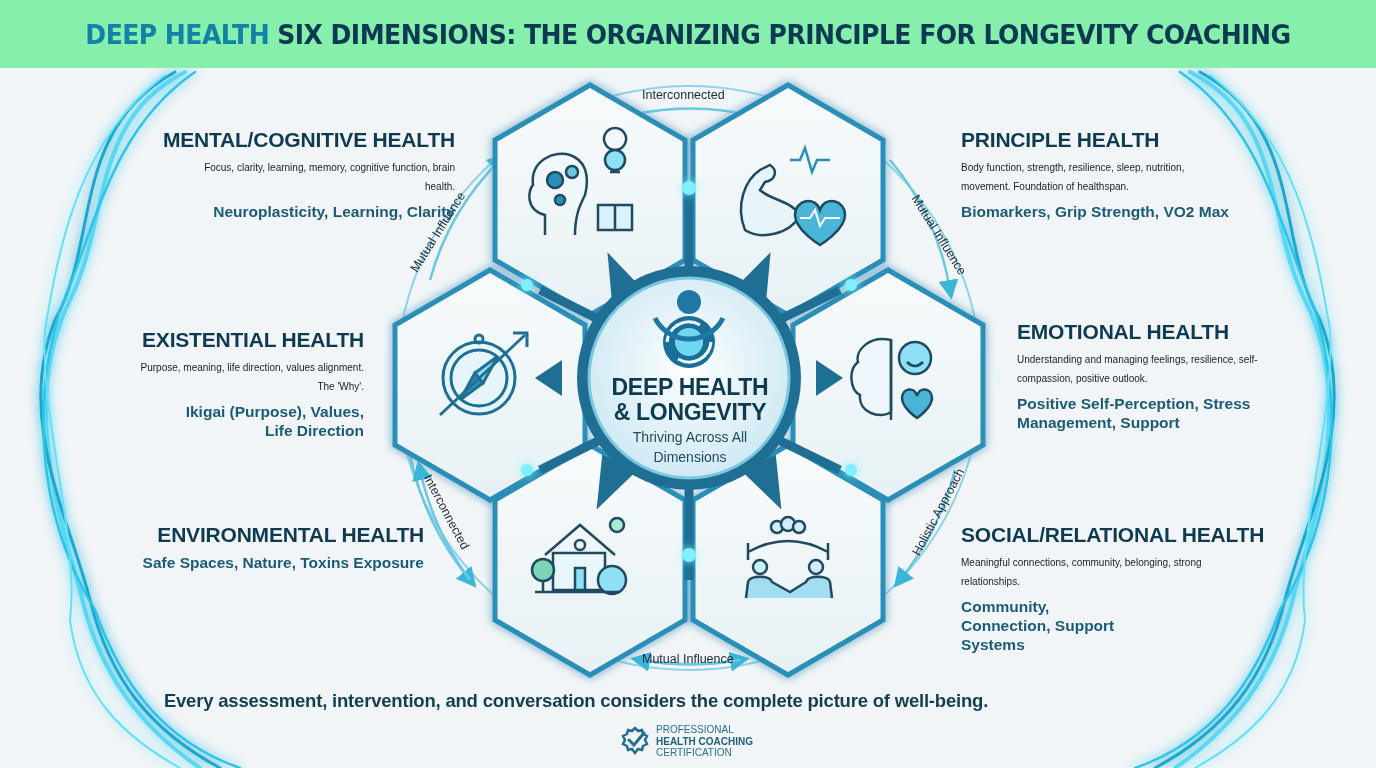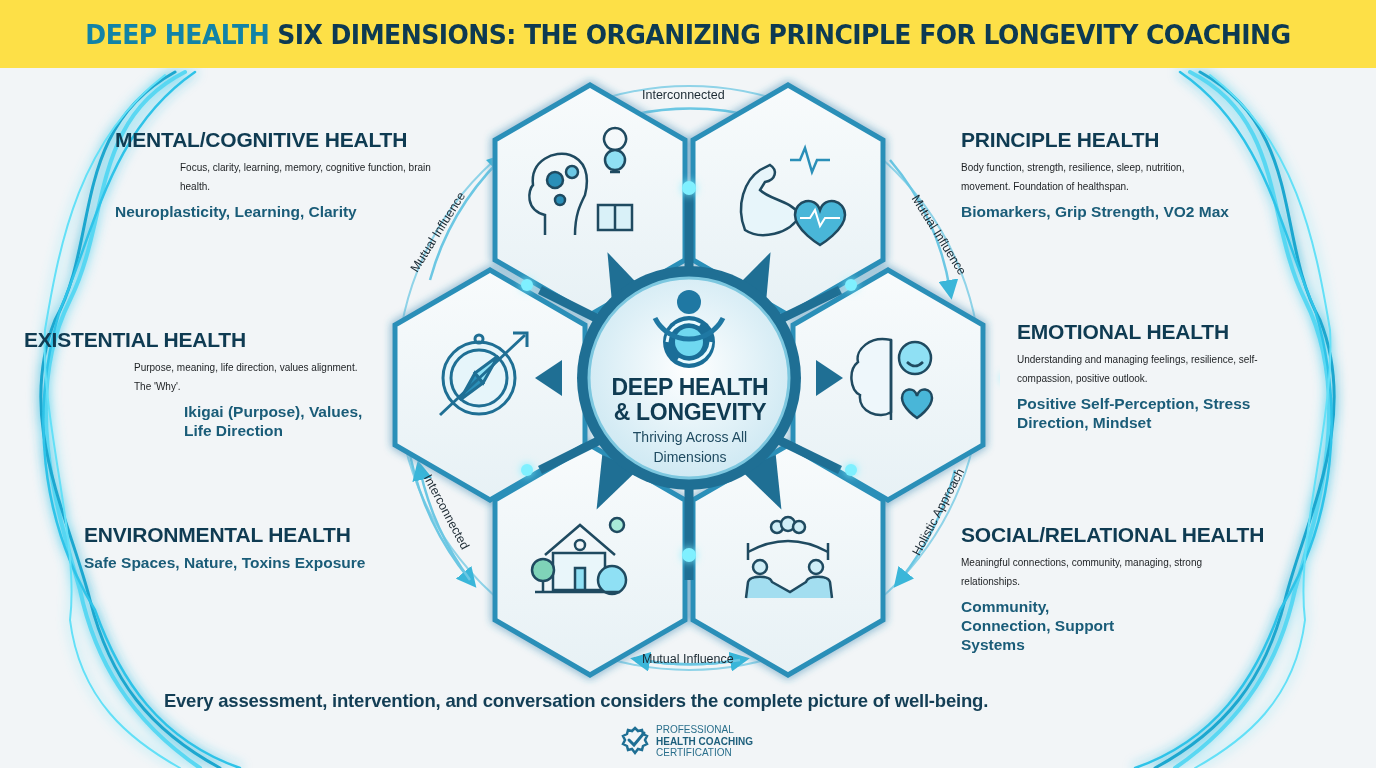--- a/index.html
+++ b/index.html
@@ -5,34 +5,34 @@
   * { box-sizing: border-box; margin: 0; padding: 0; }
   html, body { width: 1376px; height: 768px; overflow: hidden; }
   body {
     position: relative;
     background: #f2f5f7;
     font-family: "Liberation Sans", "DejaVu Sans", sans-serif;
     color: #1b2a33;
   }
   .header {
     position: absolute; left: 0; top: 0; width: 1376px; height: 68px;
-    background: #fde047;
+    background: #86efac;
     display: flex; align-items: center; justify-content: center;
   }
   .title {
     font-family: "DejaVu Sans", sans-serif;
     font-weight: bold; font-size: 27px; letter-spacing: -0.6px;
     color: #0d3a52; white-space: nowrap; transform: scaleX(0.93);
   }
   .title .accent { color: #1283a6; }
 
   .bg-svg { position: absolute; left: 0; top: 68px; width: 1376px; height: 700px; pointer-events: none; }
 
   .dim-text { position: absolute; width: 340px; }
-  .dim-text.left { text-align: left; }
+  .dim-text.left { text-align: right; }
   .dim-text.right { text-align: left; }
   .dim-title {
     font-weight: bold; font-size: 21px; color: #0f3b52; letter-spacing: -0.2px;
     margin-bottom: 6px; white-space: nowrap;
   }
   .dim-desc { font-size: 10px; line-height: 19px; color: #1c1f22; }
   .dim-kpis { font-weight: bold; font-size: 15.5px; line-height: 19px; color: #1a5c78; margin-top: 6px; }
 
   .diagram { position: absolute; left: 380px; top: 70px; width: 620px; height: 620px; }
   .diagram svg { position: absolute; left: 0; top: 0; }
@@ -268,31 +268,31 @@
 
 <div class="dim-text left" style="left:24px; top:328px;">
   <div class="dim-title">EXISTENTIAL HEALTH</div>
   <div class="dim-desc" style="padding-left:110px;">Purpose, meaning, life direction, values alignment. The 'Why'.</div>
   <div class="dim-kpis" style="padding-left:160px;">Ikigai (Purpose), Values, Life Direction</div>
 </div>
 
 <div class="dim-text right" style="left:1017px; top:320px;">
   <div class="dim-title">EMOTIONAL HEALTH</div>
   <div class="dim-desc" style="width:265px;">Understanding and managing feelings, resilience, self-compassion, positive outlook.</div>
-  <div class="dim-kpis" style="width:235px;">Positive Self-Perception, Stress Direction, Mindset</div>
+  <div class="dim-kpis" style="width:235px;">Positive Self-Perception, Stress Management, Support</div>
 </div>
 
 <div class="dim-text left" style="left:84px; top:523px;">
   <div class="dim-title">ENVIRONMENTAL HEALTH</div>
   <div class="dim-kpis">Safe Spaces, Nature, Toxins Exposure</div>
 </div>
 
 <div class="dim-text right" style="left:961px; top:523px;">
   <div class="dim-title">SOCIAL/RELATIONAL HEALTH</div>
-  <div class="dim-desc" style="width:260px;">Meaningful connections, community, managing, strong relationships.</div>
+  <div class="dim-desc" style="width:260px;">Meaningful connections, community, belonging, strong relationships.</div>
   <div class="dim-kpis" style="width:180px;">Community, Connection, Support Systems</div>
 </div>
 
 <div class="tagline">Every assessment, intervention, and conversation considers the complete picture of well-being.</div>
 
 <div class="cert">
   <svg width="30" height="30" viewBox="0 0 30 30">
     <path d="M15 2 L18 5 L22 4 L23 8 L27 10 L25 14 L27 18 L23 20 L22 24 L18 23 L15 27 L12 23 L8 24 L7 20 L3 18 L5 14 L3 10 L7 8 L8 4 L12 5 Z" fill="none" stroke="#1f6f94" stroke-width="2.5"></path>
     <path d="M9 14 L14 19 L24 7" fill="none" stroke="#1f6f94" stroke-width="3" stroke-linecap="round"></path>
   </svg>

